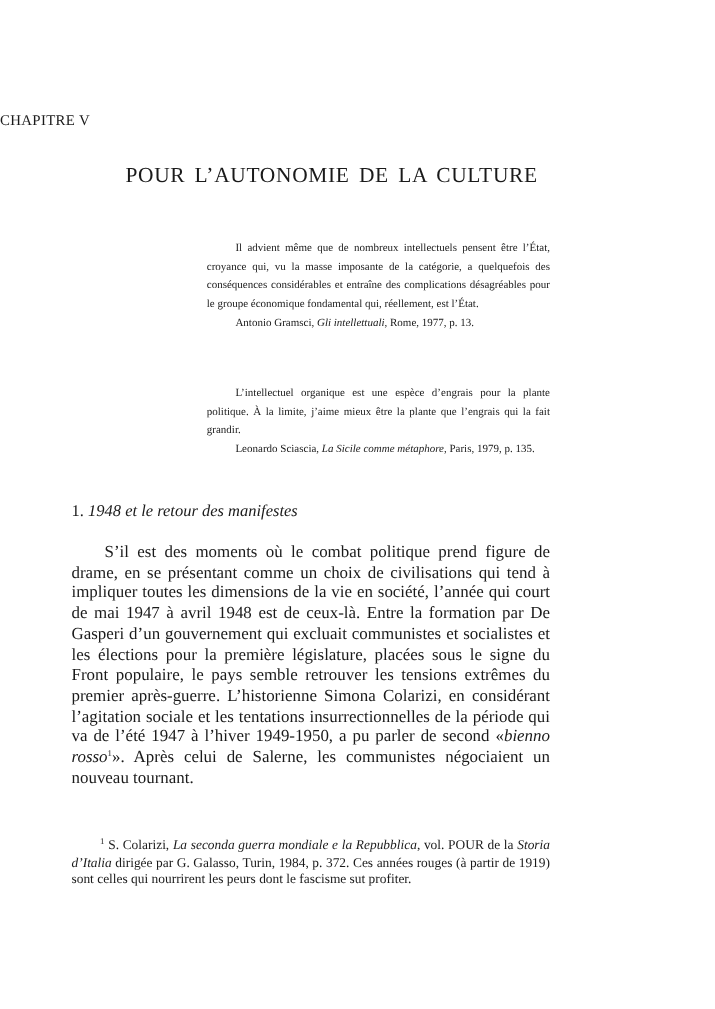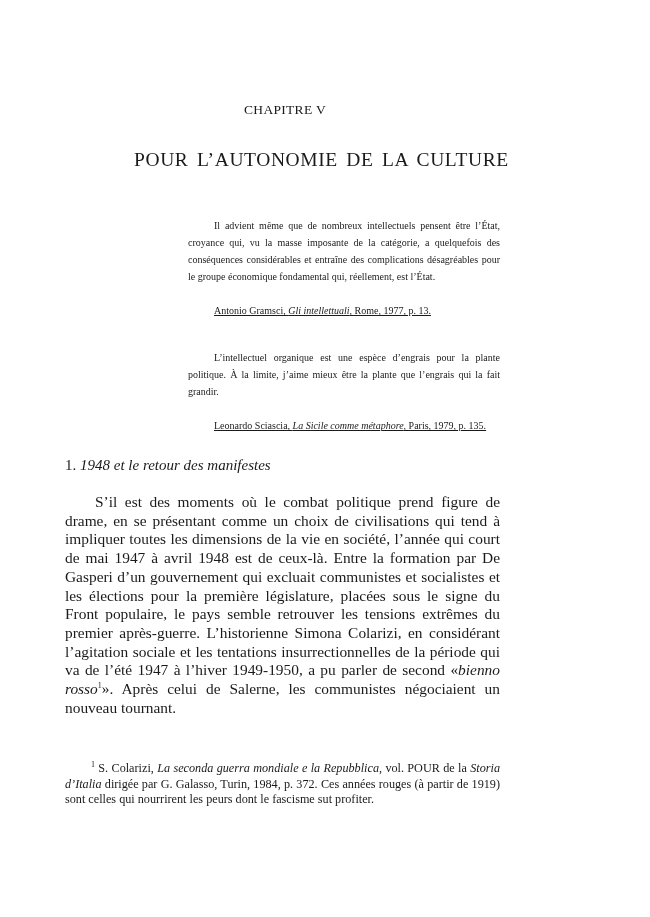--- a/index.html
+++ b/index.html
@@ -13,47 +13,46 @@
       position: relative;
       overflow: hidden;
       font-family: "Liberation Serif", "DejaVu Serif", serif;
       color: #1a1a1a;
     }
     .chapter-label {
       position: absolute;
       top: 102px;
       left: 0;
       width: 570px;
-      text-align: center;
+      text-align: left;
       font-size: 13.5px;
       letter-spacing: 0.3px;
     }
     .chapter-title {
       position: absolute;
       top: 149px;
-      left: 134px;
+      left: 114px;
       font-size: 19.5px;
       letter-spacing: 0.6px;
       word-spacing: 3px;
     }
     .epigraph {
       position: absolute;
       left: 188px;
       width: 312px;
       font-size: 10px;
       line-height: 17.1px;
       text-align: justify;
     }
     .epigraph p {
       margin: 0;
       text-indent: 26px;
     }
     .epigraph .source {
-      margin-top: 17px;
-      text-decoration: underline;
+      margin-top: 0;
     }
     .epi1 { top: 217px; }
     .epi2 { top: 349px; }
     .section-heading {
       position: absolute;
       top: 457px;
       left: 65px;
       font-size: 15px;
     }
     .section-heading i { }

